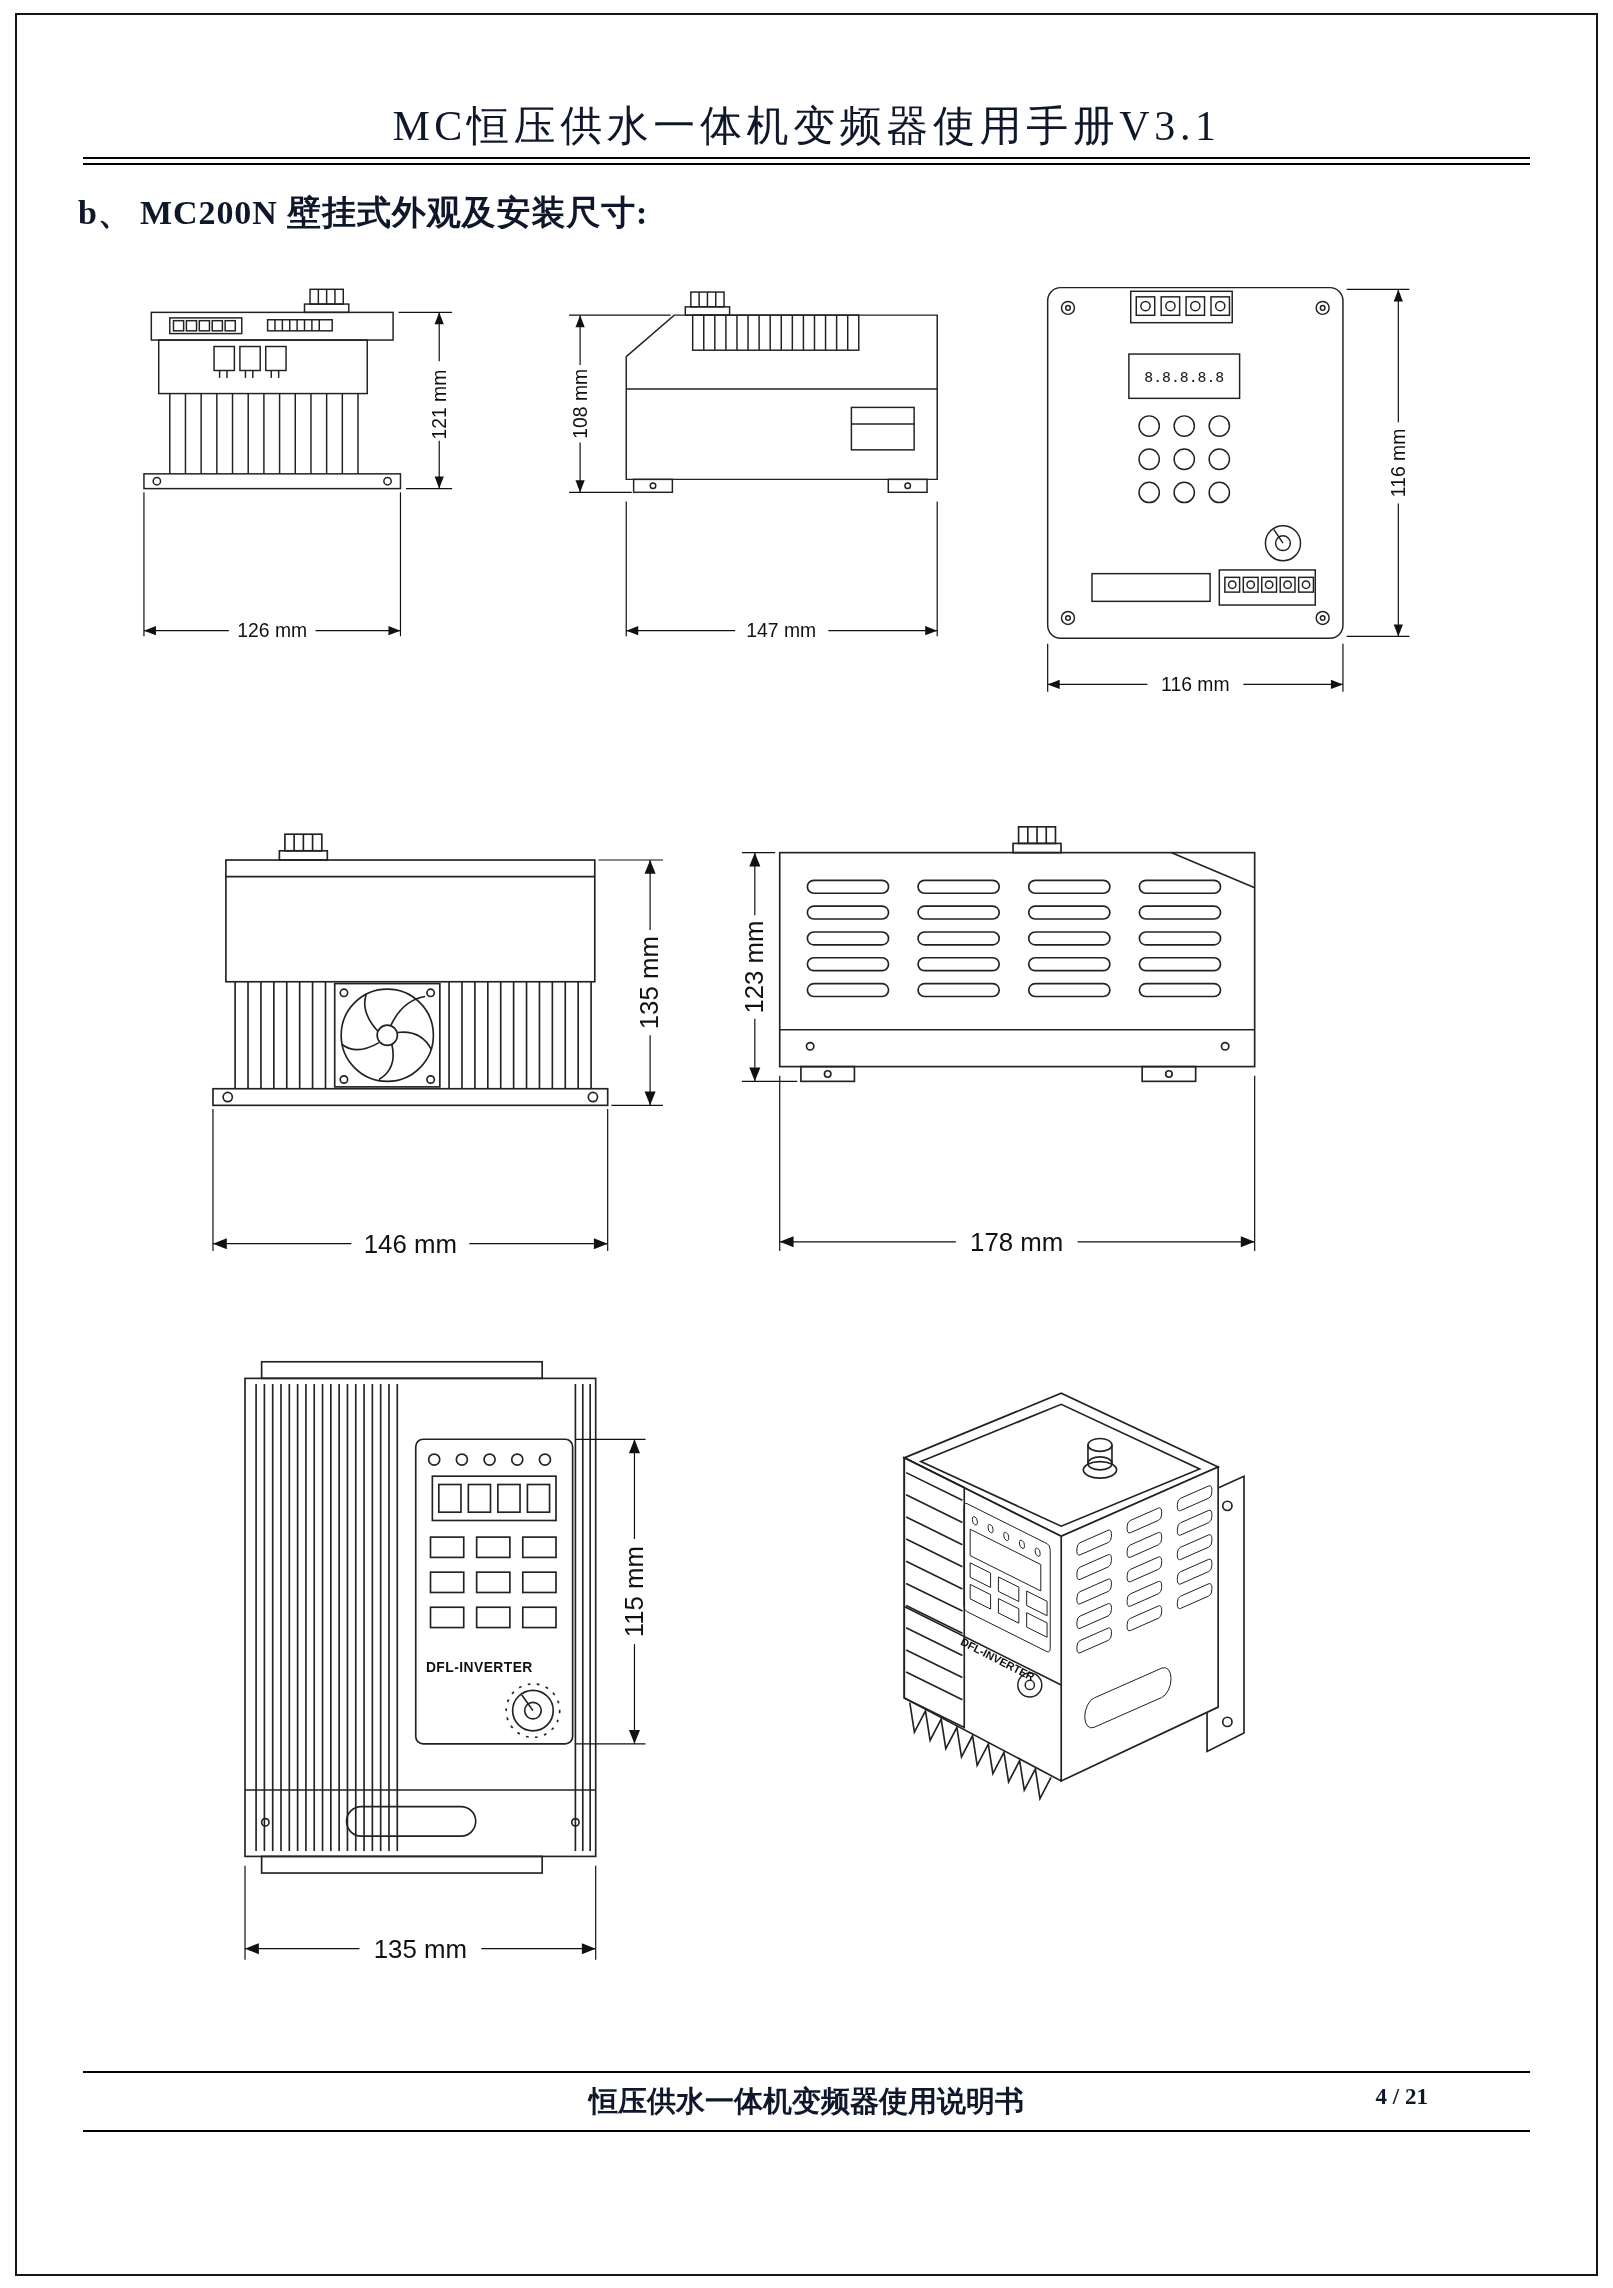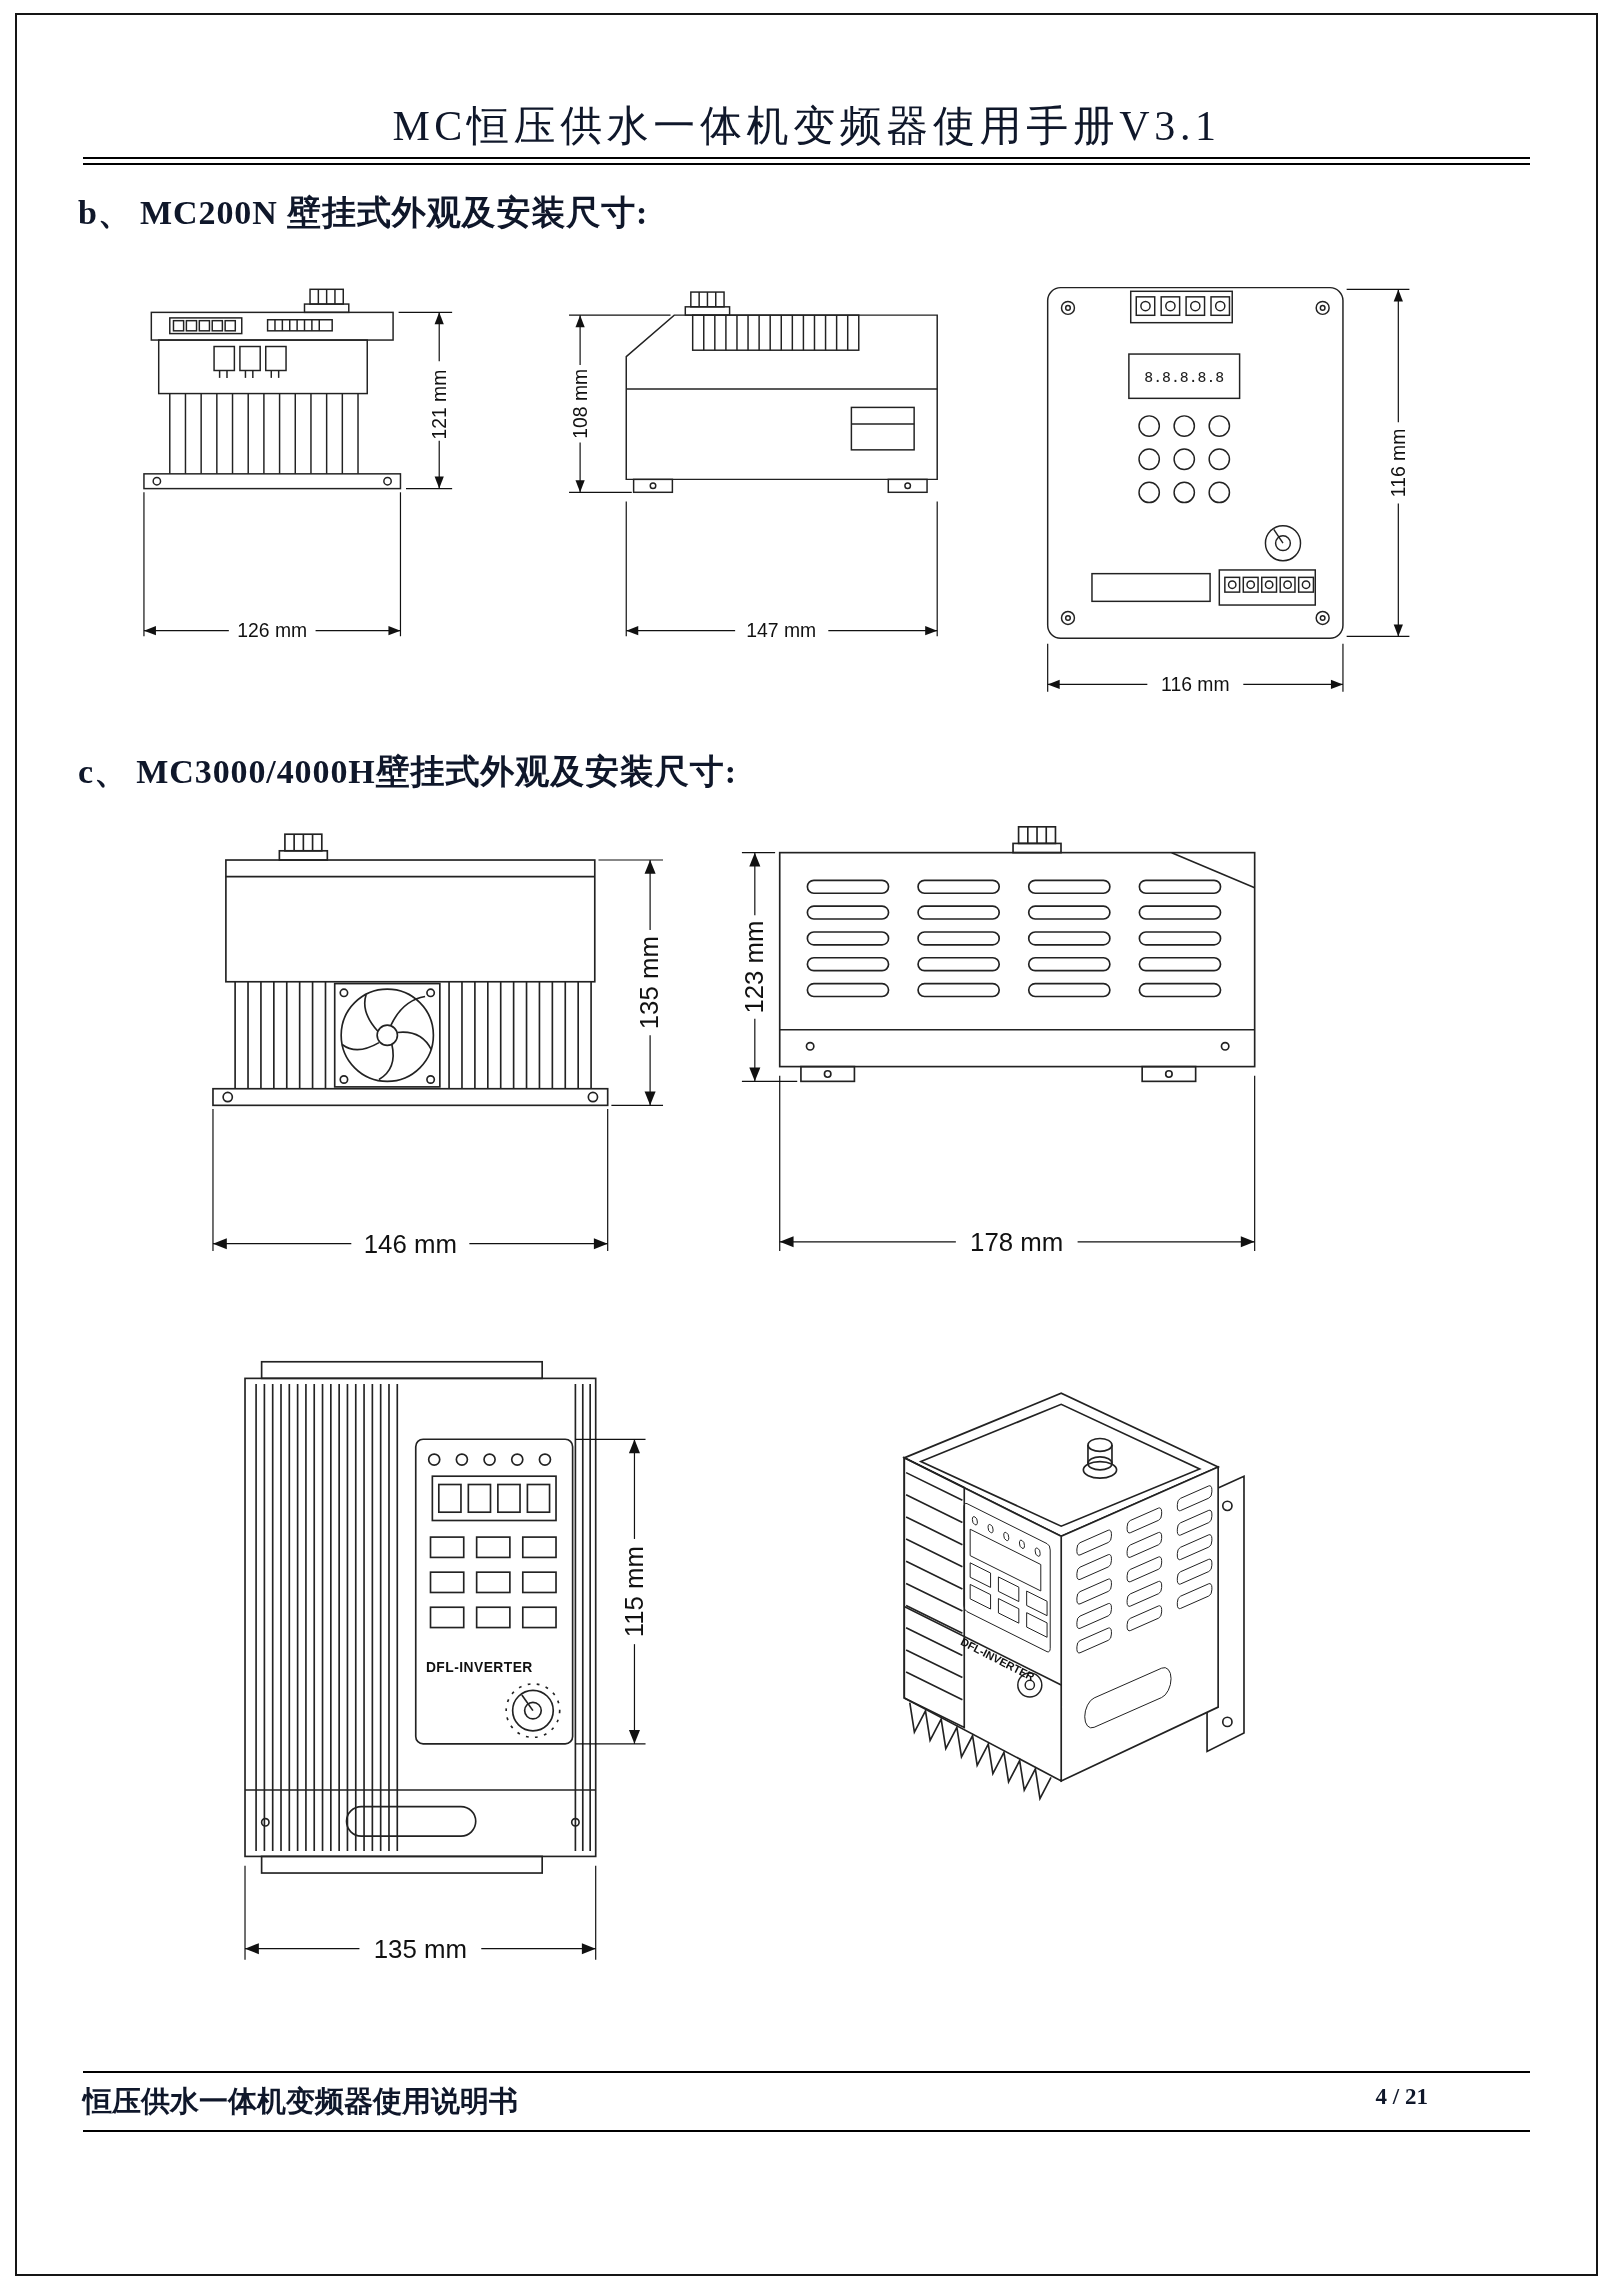--- a/index.html
+++ b/index.html
@@ -27,21 +27,21 @@
   .dimline { stroke: #111; stroke-width: 1.3; fill: none; }
   .dim  { font-family: "Liberation Sans", "DejaVu Sans", sans-serif; font-size: 21px; fill: #111; }
   .dimc { font-family: "Liberation Sans", "DejaVu Sans", sans-serif; font-size: 28px; fill: #111; }
   .seg  { font-family: "DejaVu Sans Mono", monospace; font-size: 16px; fill: #222; }
   .brand { font-family: "Liberation Sans", sans-serif; font-size: 15px; font-weight: bold; fill: #111; letter-spacing: .5px; }
   .brand-iso { font-family: "Liberation Sans", sans-serif; font-size: 12px; font-weight: bold; fill: #111; }
   .footer-rule { position: absolute; left: 83px; right: 83px; border-top: 2.8px solid #000; }
   .fr-top { top: 2071px; }
   .fr-bottom { top: 2130px; }
   .footer-row { position: absolute; left: 83px; right: 83px; top: 2082px; height: 46px; }
-  .footer-title { position: absolute; left: 0; width: 100%; font-size: 29px; font-weight: bold; }
+  .footer-title { position: absolute; left: 0; width: 100%; text-align: center; font-size: 29px; font-weight: bold; }
   .page-number { position: absolute; right: 102px; top: 1.8px; font-size: 23px; font-weight: bold; text-align: center; }
 </style>
 </head>
 <body>
 
 <div class="page">
   <div class="page-border"></div>
 
   <div class="header-title">MC恒压供水一体机变频器使用手册V3.1</div>
   <div class="header-rule"></div>
@@ -230,23 +230,20 @@
     <g fill="#111" stroke="none">
       <polygon points="410,22 405,35 415,35"></polygon>
         <polygon points="410,398 405,385 415,385"></polygon>
       <polygon points="30,450 43,445 43,455"></polygon>
         <polygon points="350,450 337,445 337,455"></polygon>
     </g>
     <text class="dim" x="417" y="210" transform="rotate(-90 417 210)" text-anchor="middle">116 mm</text>
     <text class="dim" x="190" y="457" text-anchor="middle">116 mm</text>
   </svg>
 
-  <div class="section-heading sec-c">
-    <span class="sec-label">c、</span><span>MC3000/4000H壁挂式外观及安装尺寸:</span>
-  </div>
 
   <svg class="fig" style="left:189px; top:810px;" width="498" height="480" viewBox="0 0 540 520">
     <g class="outline" stroke-width="1.8">
       <rect x="104" y="26" width="40" height="18"></rect>
       <line x1="114" y1="26" x2="114" y2="44"></line>
         <line x1="124" y1="26" x2="124" y2="44"></line>
         <line x1="134" y1="26" x2="134" y2="44"></line>
       <rect x="98" y="44" width="52" height="10"></rect>
       <rect x="40" y="54" width="400" height="132"></rect>
       <line x1="40" y1="72" x2="440" y2="72"></line>

